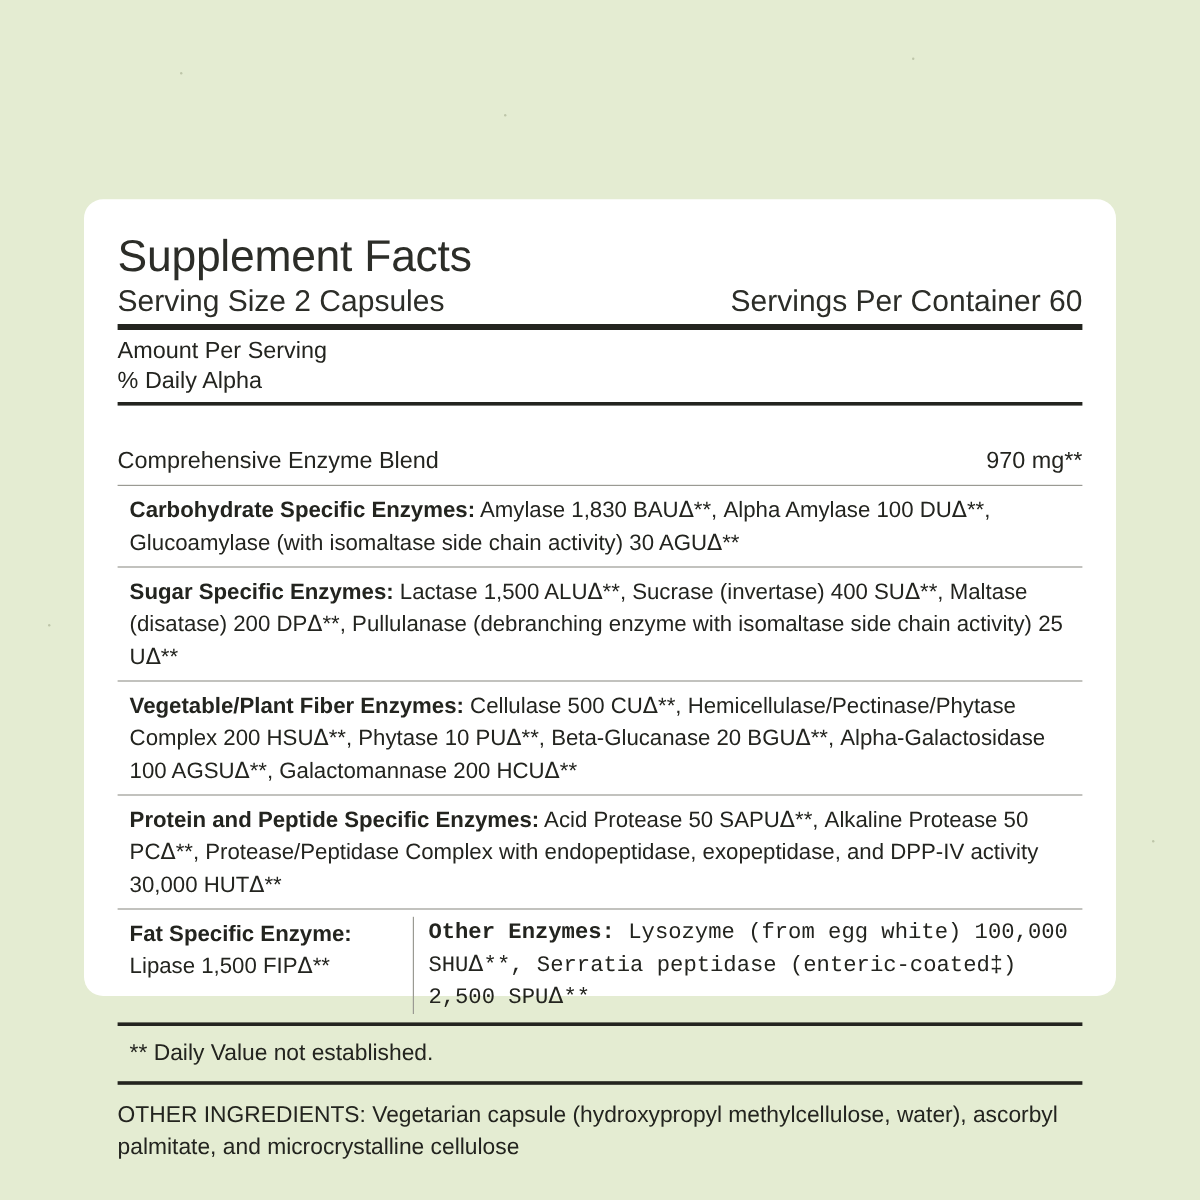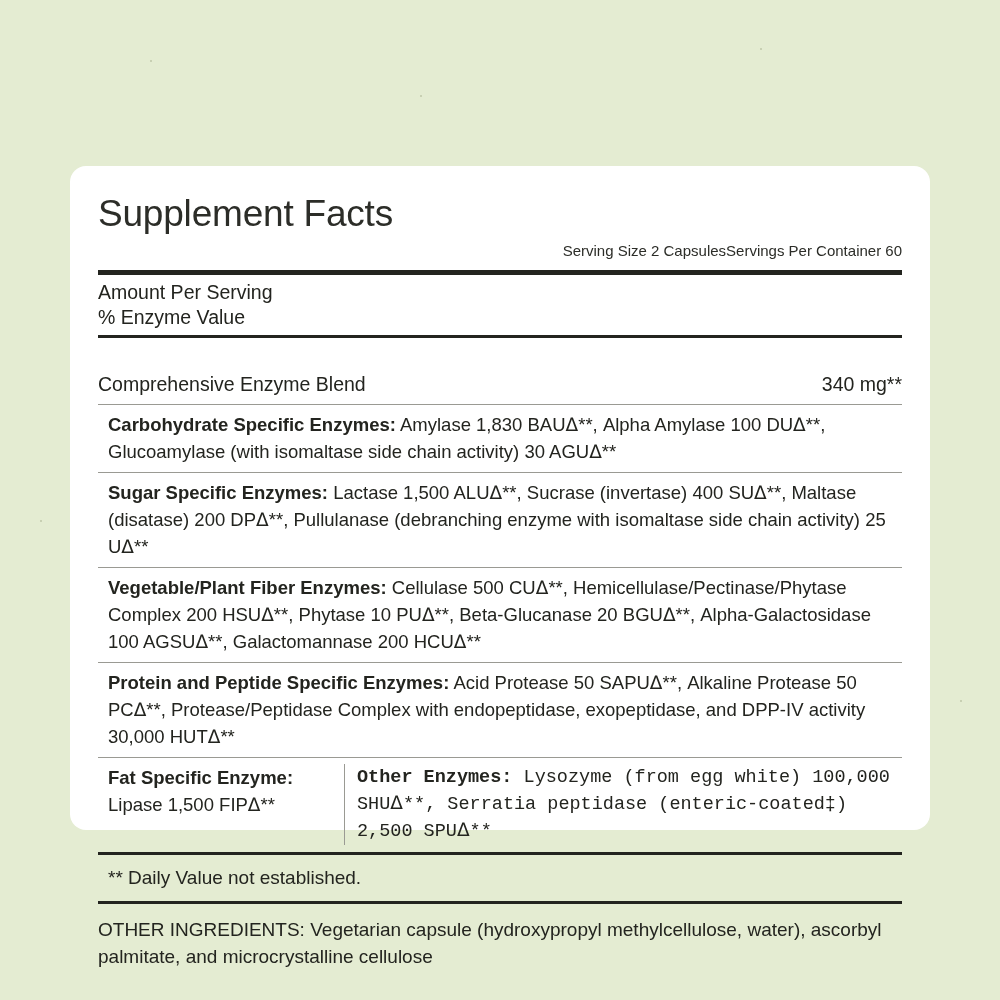--- a/index.html
+++ b/index.html
@@ -41,23 +41,23 @@
   .title {
     font-size: 37px;
     line-height: 44px;
     font-weight: 400;
     letter-spacing: -0.2px;
     margin: 4px 0 2px 0;
     color: #2c2d28;
   }
   .serving-row {
     display: flex;
-    justify-content: flex-end;
+    justify-content: space-between;
     align-items: baseline;
-    font-size: 15px;
+    font-size: 25px;
     line-height: 26px;
     padding-bottom: 6px;
     color: #2c2d28;
   }
   .rule-thick {
     border-top: 5px solid #23241f;
   }
   .rule-med {
     border-top: 3px solid #23241f;
   }
@@ -141,28 +141,28 @@
 
     <div class="serving-row">
       <span>Serving Size 2 Capsules</span>
       <span>Servings Per Container 60</span>
     </div>
 
     <div class="rule-thick"></div>
 
     <div class="amount-row">
       <span>Amount Per Serving</span>
-      <span>% Enzyme Value</span>
+      <span>% Daily Alpha</span>
     </div>
 
     <div class="rule-med"></div>
 
     <div class="blend-row">
       <span class="blend-name">Comprehensive Enzyme Blend</span>
-      <span class="blend-amt">340 mg**</span>
+      <span class="blend-amt">970 mg**</span>
     </div>
 
     <div class="rule-thin"></div>
 
     <div class="group">
       <b>Carbohydrate Specific Enzymes:</b><span> Amylase 1,830 BAUᐃ**, Alpha Amylase 100 DUᐃ**, Glucoamylase (with isomaltase side chain activity) 30 AGUᐃ**</span>
     </div>
 
     <div class="rule-thin"></div>
 

